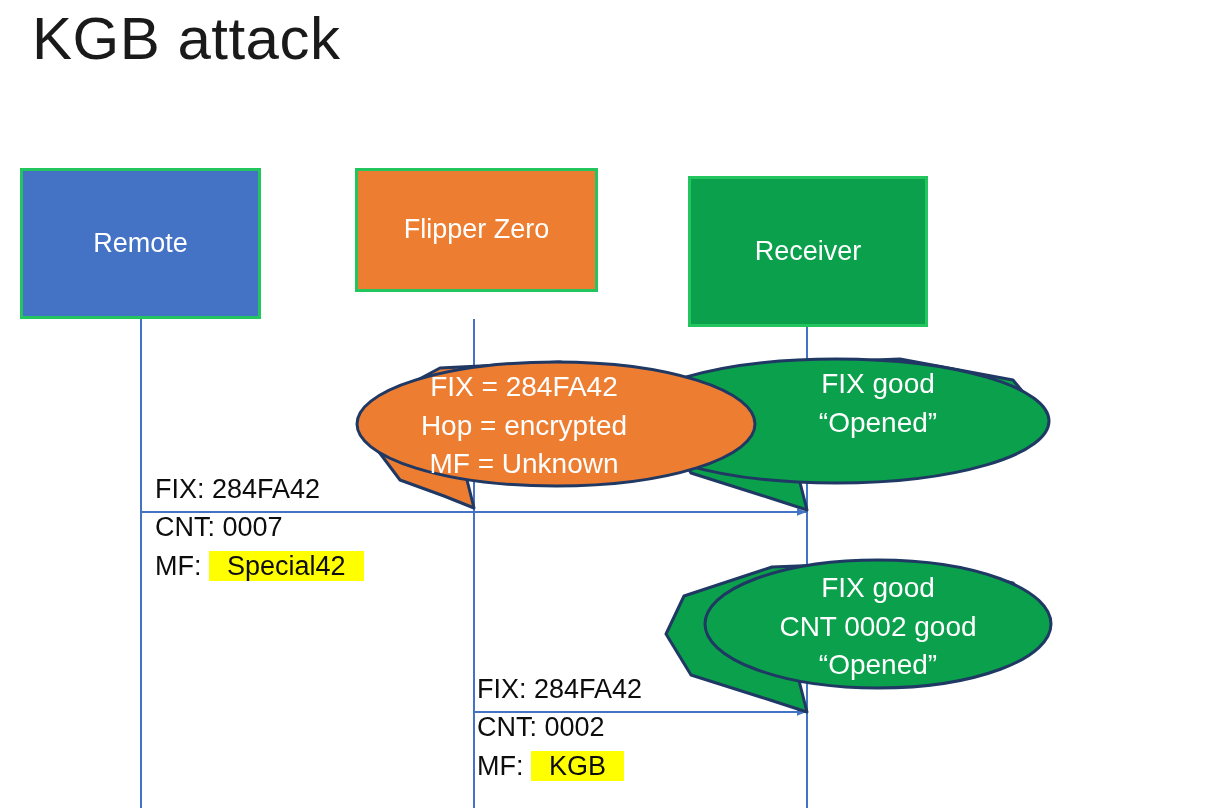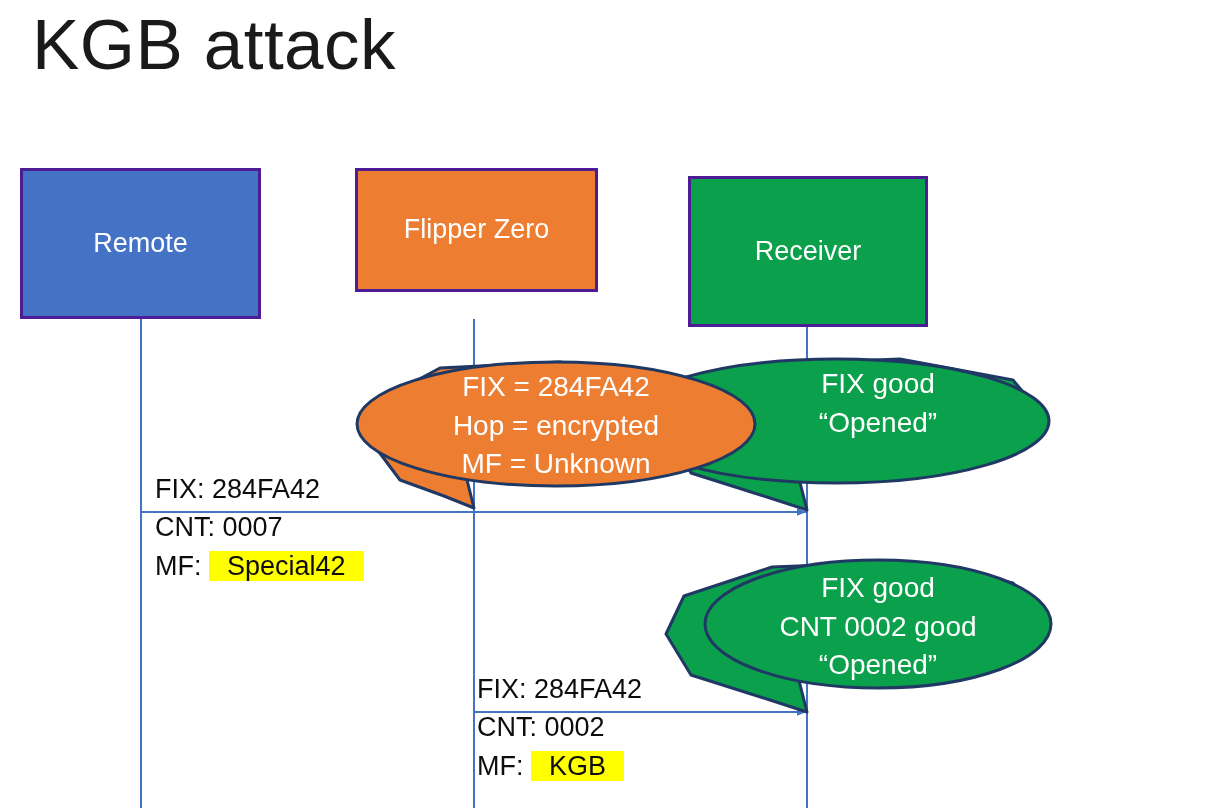--- a/index.html
+++ b/index.html
@@ -14,38 +14,38 @@
     position: relative;
     width: 1218px;
     height: 808px;
     background: #ffffff;
     overflow: hidden;
   }
   #title {
     position: absolute;
     left: 32px;
     top: 6px;
-    font-size: 71px;
+    font-size: 60px;
     font-weight: 300;
     color: #1a1a1a;
     letter-spacing: 0.5px;
     line-height: 1.1;
     white-space: nowrap;
   }
   svg.layer {
     position: absolute;
     left: 0;
     top: 0;
     width: 1218px;
     height: 808px;
   }
   .actor-box {
     position: absolute;
     box-sizing: border-box;
-    border: 3px solid #4c1d95;
+    border: 3px solid #22c55e;
     display: flex;
     align-items: center;
     justify-content: center;
   }
   .actor-label {
     color: #ffffff;
     font-size: 27px;
     font-weight: 400;
     line-height: 1.1;
     text-align: center;
@@ -119,21 +119,21 @@
              L380,400 L370,440 L400,480 L444,496 Z" fill="#ED7D31" stroke="#1F3864" stroke-width="3" stroke-linejoin="round"></path>
     <ellipse cx="556" cy="424" rx="199" ry="62" fill="#ED7D31" stroke="#1F3864" stroke-width="3"></ellipse>
   </svg>
 
   <svg class="layer" viewBox="0 0 1218 808" xmlns="http://www.w3.org/2000/svg" style="z-index:4">
     <path d="M807,712 L793,657 L866,644 L1011,652 L1047,624 L1013,583 L900,562 L772,567
              L684,596 L666,634 L691,675 L770,700 Z" fill="#0BA04B" stroke="#1F3864" stroke-width="3" stroke-linejoin="round"></path>
     <ellipse cx="878" cy="624" rx="173" ry="64" fill="#0BA04B" stroke="#1F3864" stroke-width="3"></ellipse>
   </svg>
 
-  <div class="bubble-text" style="left:556px; top:368px; transform:translateX(-50%); z-index:6">
+  <div class="bubble-text" style="left:524px; top:368px; transform:translateX(-50%); z-index:6">
     <div>FIX = 284FA42</div>
     <div>Hop = encrypted</div>
     <div>MF = Unknown</div>
   </div>
 
   <div class="bubble-text" style="left:878px; top:365px; transform:translateX(-50%); z-index:6">
     <div>FIX good</div>
     <div>“Opened”</div>
   </div>
 

